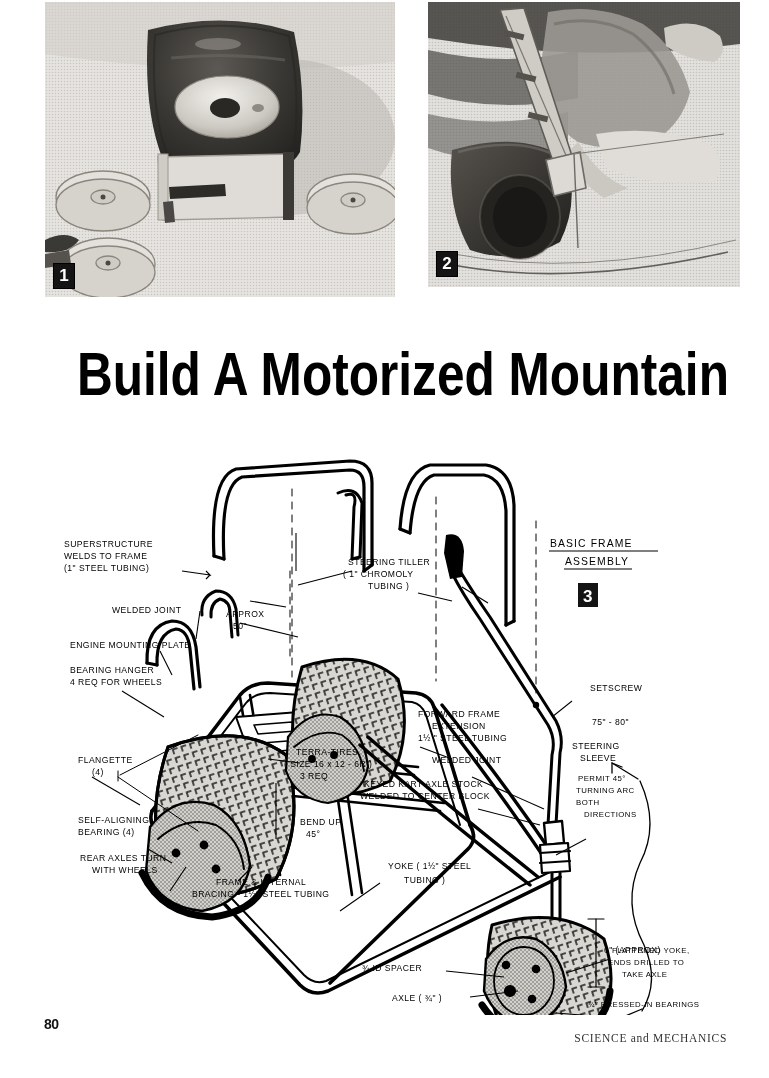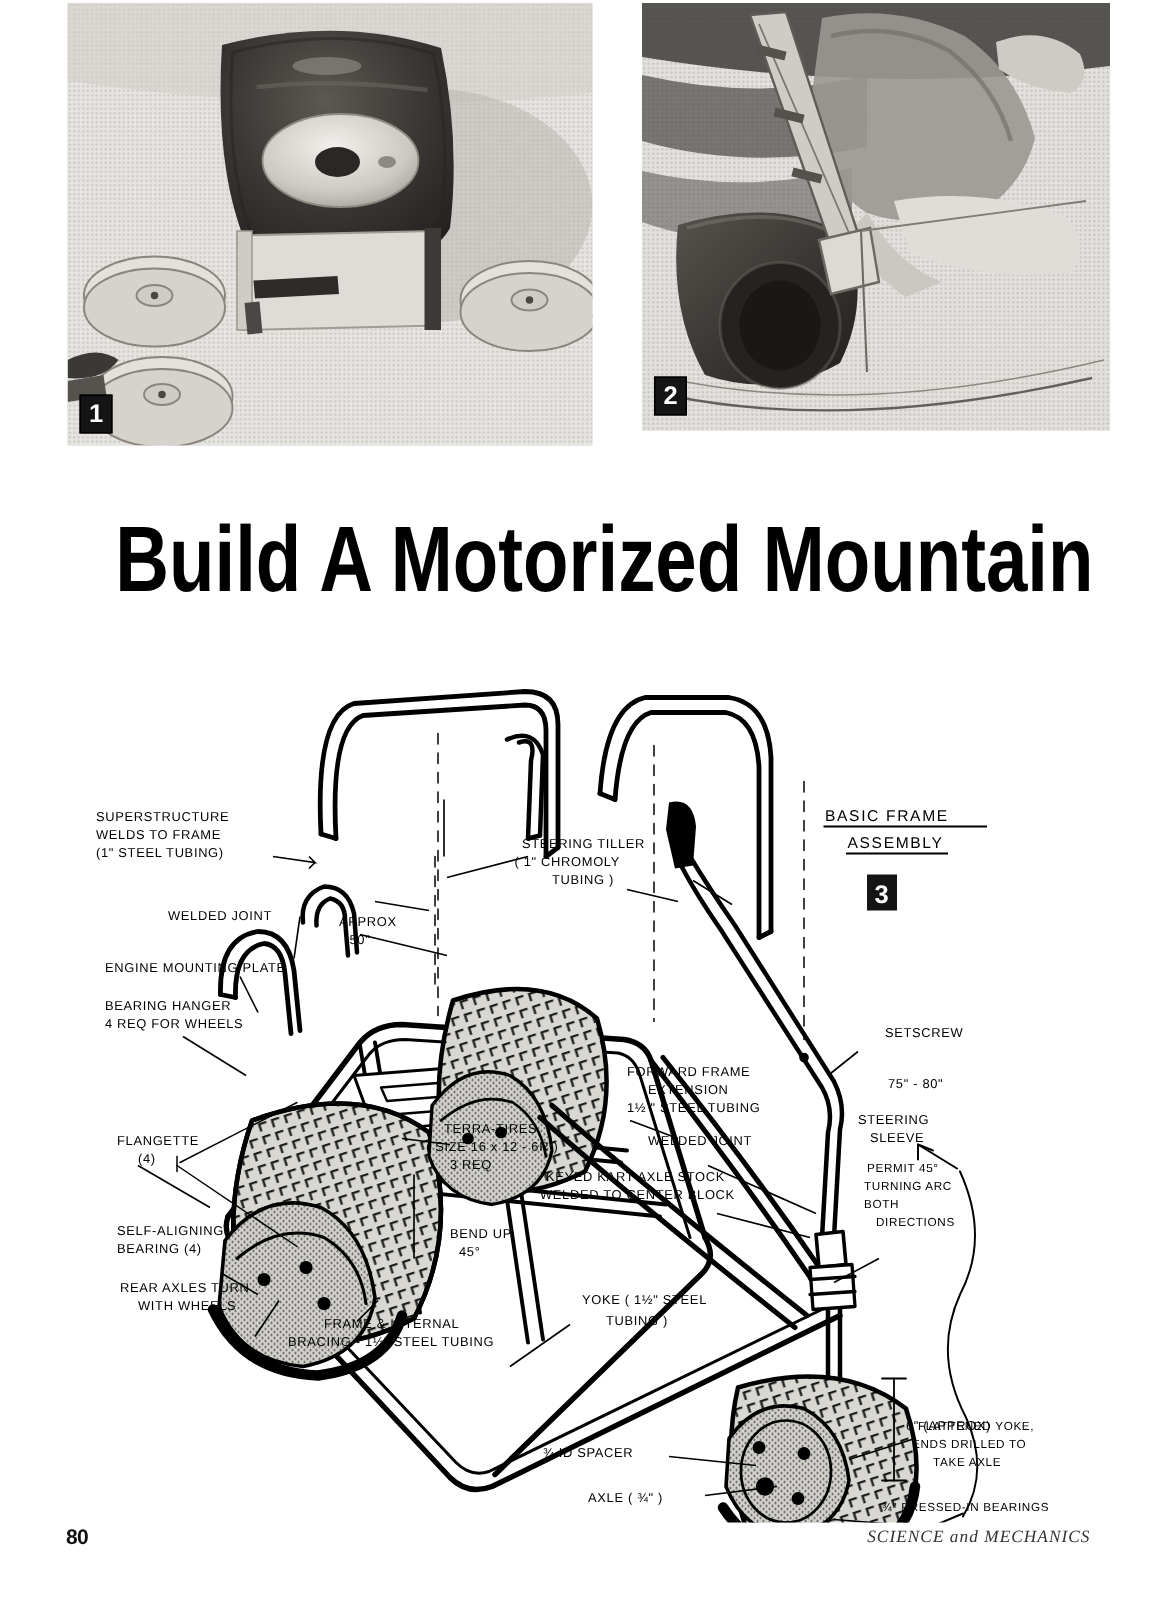--- a/index.html
+++ b/index.html
@@ -33,22 +33,22 @@
   .lbl{font-family:"Liberation Sans",sans-serif;font-size:8.6px;
        letter-spacing:.45px;fill:#000;}
   .lbl-sm{font-size:7.8px;}
   .lbl-hdr{font-size:10.4px;letter-spacing:1.1px;}
   .ln{stroke:#000;fill:none;}
 
   
   #footer{position:absolute;left:0;top:1016px;width:769px;height:30px;}
   #page-number{position:absolute;left:44px;top:0;font-weight:700;font-size:14px;
       font-family:"Liberation Sans",sans-serif;letter-spacing:-.5px;}
-  #magazine-name{position:absolute;right:42px;top:3px;font-size:11.5px;
-      font-family:"Liberation Serif",serif;letter-spacing:.7px;color:#333;font-style:italic;}
+  #magazine-name{position:absolute;right:42px;top:16px;font-size:11.5px;
+      font-family:"Liberation Serif",serif;letter-spacing:.7px;color:#333;}
 </style>
 </head>
 <body>
 
 <div class="photo-row">
 
   <div class="photo" id="photo-1">
     <svg viewBox="0 0 350 295" preserveAspectRatio="none">
       <defs>
         <pattern id="halftone" width="3" height="3" patternUnits="userSpaceOnUse">

